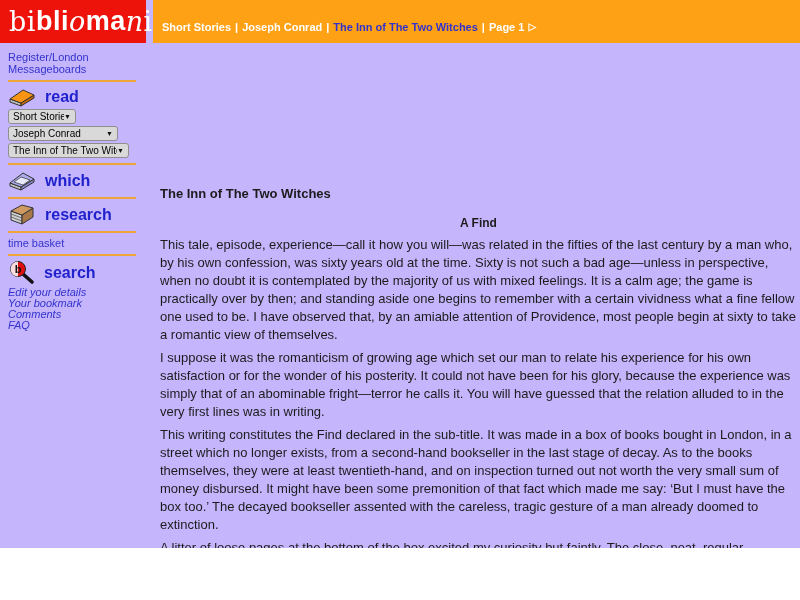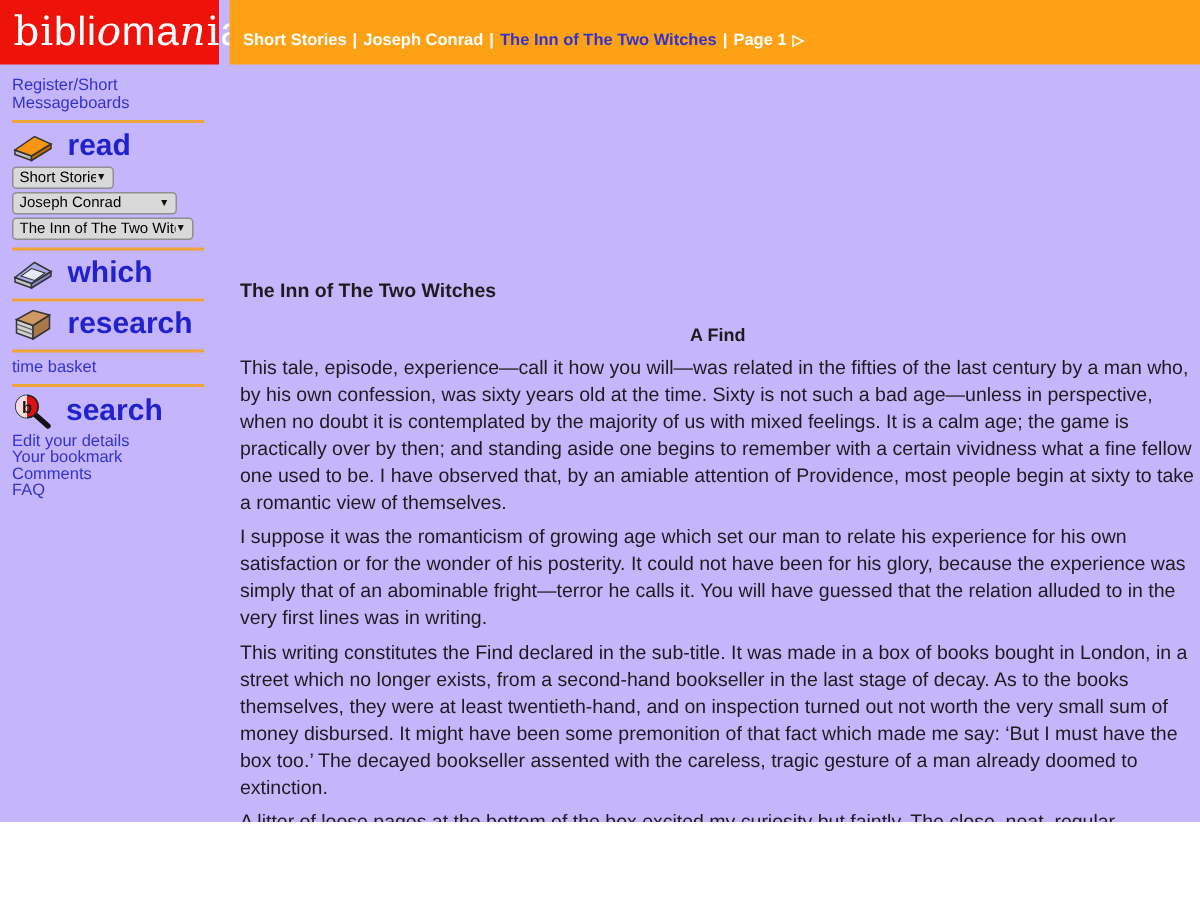--- a/index.html
+++ b/index.html
@@ -10,21 +10,21 @@
   }
 
   
   .logo-box {
     position: absolute; left: 0; top: 0; width: 146px; height: 43px;
     background: #ed130a; color: #fff; display: flex; align-items: center;
     padding-left: 9px; cursor: pointer;
   }
   .logo-box span { font-size: 27px; line-height: 1; letter-spacing: 0.5px; }
   .lg-light  { font-family: "DejaVu Serif", serif; font-weight: 400; }
-  .lg-bold   { font-family: "Liberation Sans", sans-serif; font-weight: 400; }
+  .lg-bold   { font-family: "Liberation Sans", sans-serif; font-weight: 700; }
   .lg-italic { font-family: "DejaVu Serif", serif; font-style: italic; font-weight: 400; }
 
   .topbar {
     position: absolute; left: 153px; top: 0; width: 647px; height: 43px;
     background: #ffa115; color: #fff; display: flex; align-items: center;
     padding: 10px 0 0 9px; font-size: 11px; font-weight: bold;
   }
   .topbar a { color: #fff; text-decoration: none; cursor: pointer; }
   .topbar .crumb-sep { margin: 0 4px; }
   .topbar .crumb-active { color: #3333cc; }
@@ -32,35 +32,35 @@
 
   
   .sidebar { position: absolute; left: 8px; top: 51px; width: 128px; }
   .sb-link {
     display: block; color: #3333cc; font-size: 11px; line-height: 12px;
     text-decoration: none; cursor: pointer;
   }
   .divider { border: none; border-top: 2px solid #efa43a; margin: 5px 0 4px 0; }
   .sec-row { display: flex; align-items: center; gap: 9px; margin: 2px 0; cursor: pointer; }
   .sec-row .sec-label {
-    color: #2222cc; font-weight: bold; font-size: 20px; text-decoration: none;
+    color: #2222cc; font-weight: bold; font-size: 16px; text-decoration: none;
   }
   .sec-row svg { flex: 0 0 auto; display: block; }
   .dd {
     width: 68px; height: 15px; margin: 0 0 2px 0; padding: 0 4px;
     background: #d9d9d9; border: 1px solid #8f8f8f; border-radius: 3px;
     display: flex; align-items: center; justify-content: space-between;
     font-size: 10px; color: #000; cursor: pointer;
   }
   .dd-author { width: 110px; }
   .dd-work { width: 121px; }
   .dd-arrow { font-size: 7px; color: #111; }
   .dd-label { white-space: nowrap; overflow: hidden; }
   .basket { margin: 1px 0 2px 0; }
-  .bottom-links { margin-top: 1px; }
+  .bottom-links { margin-top: 1px; font-style: italic; }
   .bottom-links .sb-link { line-height: 11px; margin-bottom: 0; }
 
   
   .main {
     position: absolute; left: 160px; top: 186px; width: 637px;
     color: #1c1c1c; font-size: 13px; line-height: 18px;
   }
   .main h1 { margin: 0; font-size: 13px; line-height: 16px; font-weight: bold; }
   .main h2 { margin: 13px 0 4px 0; font-size: 12px; line-height: 16px; font-weight: bold; text-align: center; }
   .main p  { margin: 5px 0 0 0; }
@@ -86,21 +86,21 @@
     <span class="crumb-sep">|</span>
     <a>Joseph Conrad</a>
     <span class="crumb-sep">|</span>
     <a class="crumb-active">The Inn of The Two Witches</a>
     <span class="crumb-sep">|</span>
     <span>Page 1</span>
     <span class="next-icon">▷</span>
   </div>
 
   <nav class="sidebar">
-    <a class="sb-link">Register/Short</a>
+    <a class="sb-link">Register/London</a>
     <a class="sb-link">Messageboards</a>
 
     <hr class="divider">
 
     <div class="sec-row">
       <svg width="28" height="21" viewBox="0 0 28 21" aria-hidden="true">
         <polygon points="2,16 13,20 13,17 2,13" fill="#bdbdbd" stroke="#333" stroke-width="1"></polygon>
         <polygon points="13,20 26,12 26,9 13,17" fill="#c96a00" stroke="#333" stroke-width="1"></polygon>
         <polygon points="2,13 13,17 26,9 15,4" fill="#f79414" stroke="#333" stroke-width="1"></polygon>
       </svg>

